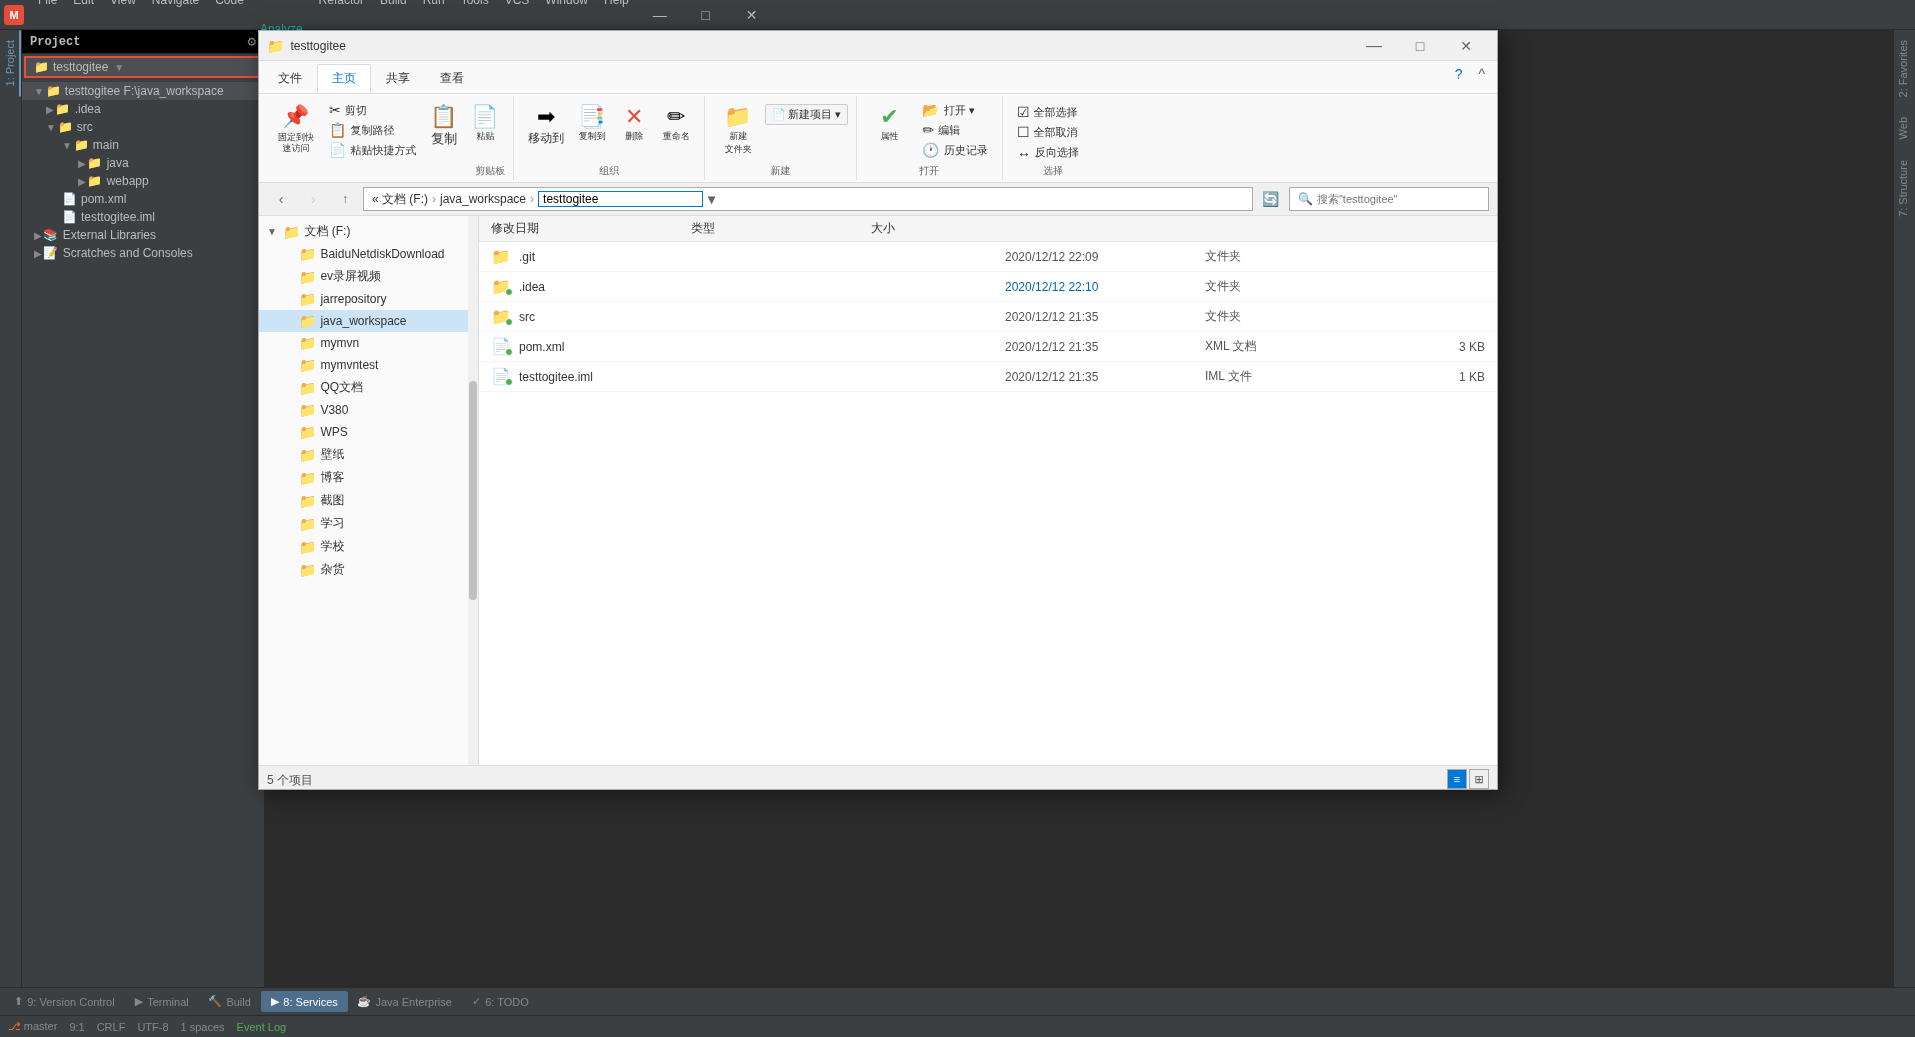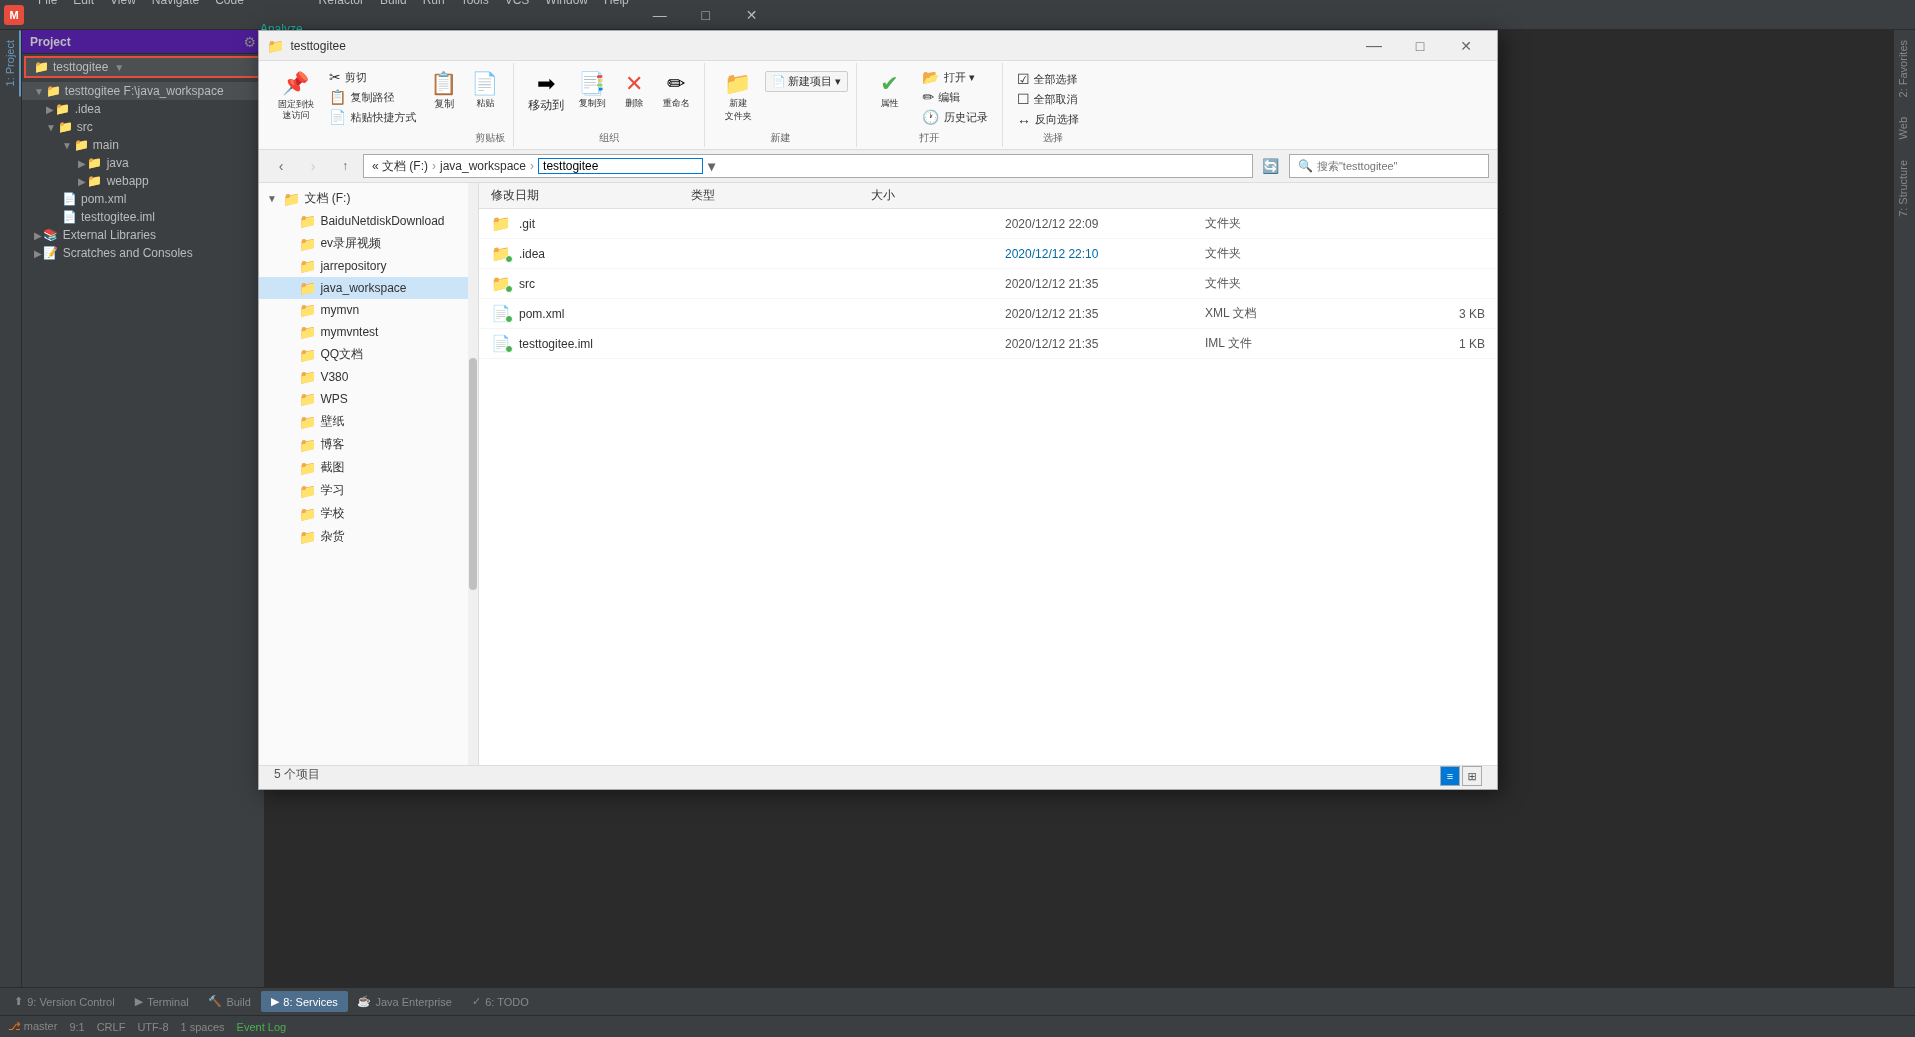--- a/index.html
+++ b/index.html
@@ -40,21 +40,21 @@
   </div>
 
   <div style="display:flex;height:calc(1037px - 30px - 22px - 28px);position:relative;">
 
     <div style="width:22px;background:#3c3f41;display:flex;flex-direction:column;align-items:center;border-right:1px solid #2b2b2b;">
       <div style="writing-mode:vertical-rl;transform:rotate(180deg);padding:10px 3px;cursor:pointer;color:#6897bb;font-size:11px;white-space:nowrap;border-left:2px solid #6897bb;">1: Project</div>
     </div>
 
     <div style="width:243px;background:#3c3f41;display:flex;flex-direction:column;border-right:1px solid #2b2b2b;">
 
-      <div style="background:#4c1d95;padding:3px 8px;display:flex;align-items:center;justify-content:space-between;border-bottom:1px solid #2b2b2b;min-height:24px;">
+      <div style="background:#000000;padding:3px 8px;display:flex;align-items:center;justify-content:space-between;border-bottom:1px solid #2b2b2b;min-height:24px;font-family:Liberation Mono, monospace;">
         <span style="color:#bbb;font-size:12px;font-weight:bold;">Project</span>
         <div style="color:#888;font-size:14px;cursor:pointer;">⚙</div>
       </div>
 
       <div style="background:#4c5052;padding:2px 8px;border:2px solid #e74c3c;margin:2px;display:flex;align-items:center;gap:4px;">
         <span style="color:#d4a843;font-size:12px;">📁</span>
         <span style="color:#bbb;font-size:12px;">testtogitee</span>
         <span style="color:#888;font-size:10px;margin-left:2px;">▼</span>
       </div>
 
@@ -195,20 +195,29 @@
       </div>
       <div style="display:flex;">
         <div style="width:46px;height:30px;display:flex;align-items:center;justify-content:center;cursor:pointer;color:#666;font-size:16px;">—</div>
         <div style="width:46px;height:30px;display:flex;align-items:center;justify-content:center;cursor:pointer;color:#666;font-size:14px;">□</div>
         <div style="width:46px;height:30px;display:flex;align-items:center;justify-content:center;cursor:pointer;color:#666;font-size:14px;">✕</div>
       </div>
     </div>
 
     <div style="background:#f9f9f9;border-bottom:1px solid #ddd;">
 
+      <div style="display:flex;border-bottom:1px solid #ddd;padding:0 4px;">
+        <div style="padding:5px 14px;cursor:pointer;font-size:12px;color:#333;border:1px solid transparent;border-bottom:none;margin-top:3px;border-radius:2px 2px 0 0;">文件</div>
+        <div style="padding:5px 14px;cursor:pointer;font-size:12px;color:#0078d7;background:#fff;border:1px solid #ddd;border-bottom:1px solid #f9f9f9;margin-top:3px;border-radius:2px 2px 0 0;">主页</div>
+        <div style="padding:5px 14px;cursor:pointer;font-size:12px;color:#333;border:1px solid transparent;border-bottom:none;margin-top:3px;border-radius:2px 2px 0 0;">共享</div>
+        <div style="padding:5px 14px;cursor:pointer;font-size:12px;color:#333;border:1px solid transparent;border-bottom:none;margin-top:3px;border-radius:2px 2px 0 0;">查看</div>
+        <div style="flex:1;"></div>
+        <div style="padding:5px 8px;cursor:pointer;font-size:14px;color:#0078d7;">?</div>
+        <div style="padding:5px 8px;cursor:pointer;font-size:14px;color:#666;">^</div>
+      </div>
 
       <div style="display:flex;align-items:stretch;padding:2px 4px;gap:0;min-height:76px;">
 
         <div style="display:flex;flex-direction:column;border-right:1px solid #e0e0e0;padding:2px 8px;min-width:140px;">
           <div style="display:flex;gap:2px;flex:1;align-items:flex-start;padding-top:2px;">
             <div style="display:flex;flex-direction:column;align-items:center;padding:4px 6px;cursor:pointer;border-radius:2px;min-width:50px;">
               <span style="font-size:22px;">📌</span>
               <span style="font-size:9px;color:#333;text-align:center;line-height:1.2;margin-top:2px;">固定到快<br>速访问</span>
             </div>
             <div style="display:flex;flex-direction:column;gap:0;">
@@ -220,21 +229,21 @@
                 <span style="font-size:14px;">📋</span>
                 <span>复制路径</span>
               </div>
               <div style="display:flex;align-items:center;padding:2px 6px;cursor:pointer;border-radius:2px;font-size:11px;color:#333;gap:4px;white-space:nowrap;">
                 <span style="font-size:14px;">📄</span>
                 <span>粘贴快捷方式</span>
               </div>
             </div>
             <div style="display:flex;flex-direction:column;align-items:center;padding:4px 6px;cursor:pointer;border-radius:2px;">
               <span style="font-size:22px;">📋</span>
-              <span style="font-size:10px;color:#333;">复制</span>
+              <span style="font-size:13px;color:#333;">复制</span>
             </div>
             <div style="display:flex;flex-direction:column;align-items:center;padding:4px 6px;cursor:pointer;border-radius:2px;">
               <span style="font-size:22px;">📄</span>
               <span style="font-size:9px;color:#333;">粘贴</span>
             </div>
           </div>
           <div style="font-size:10px;color:#666;text-align:right;padding-top:2px;">剪贴板</div>
         </div>
 
         <div style="display:flex;flex-direction:column;border-right:1px solid #e0e0e0;padding:2px 8px;min-width:140px;">
@@ -481,21 +490,21 @@
             </span>
             <span style="flex:1;font-size:12px;color:#333;">testtogitee.iml</span>
             <span style="width:200px;font-size:12px;color:#555;">2020/12/12 21:35</span>
             <span style="width:180px;font-size:12px;color:#555;">IML 文件</span>
             <span style="width:100px;font-size:12px;color:#555;text-align:right;">1 KB</span>
           </div>
         </div>
       </div>
     </div>
 
-    <div style="height:24px;background:#f0f0f0;border-top:1px solid #ddd;display:flex;align-items:flex-start;padding:0 15px;font-size:12px;color:#555;justify-content:space-between;">
+    <div style="height:24px;background:#f0f0f0;border-top:1px solid #ddd;display:flex;align-items:flex-end;padding:0 8px;font-size:12px;color:#555;justify-content:space-between;">
       <span>5 个项目</span>
       <div style="display:flex;gap:2px;">
         <div style="width:20px;height:20px;border:1px solid #aaa;display:flex;align-items:center;justify-content:center;cursor:pointer;font-size:11px;background:#0078d7;color:white;">≡</div>
         <div style="width:20px;height:20px;border:1px solid #aaa;display:flex;align-items:center;justify-content:center;cursor:pointer;font-size:11px;background:#f0f0f0;">⊞</div>
       </div>
     </div>
   </div>
 
 </div>
 

